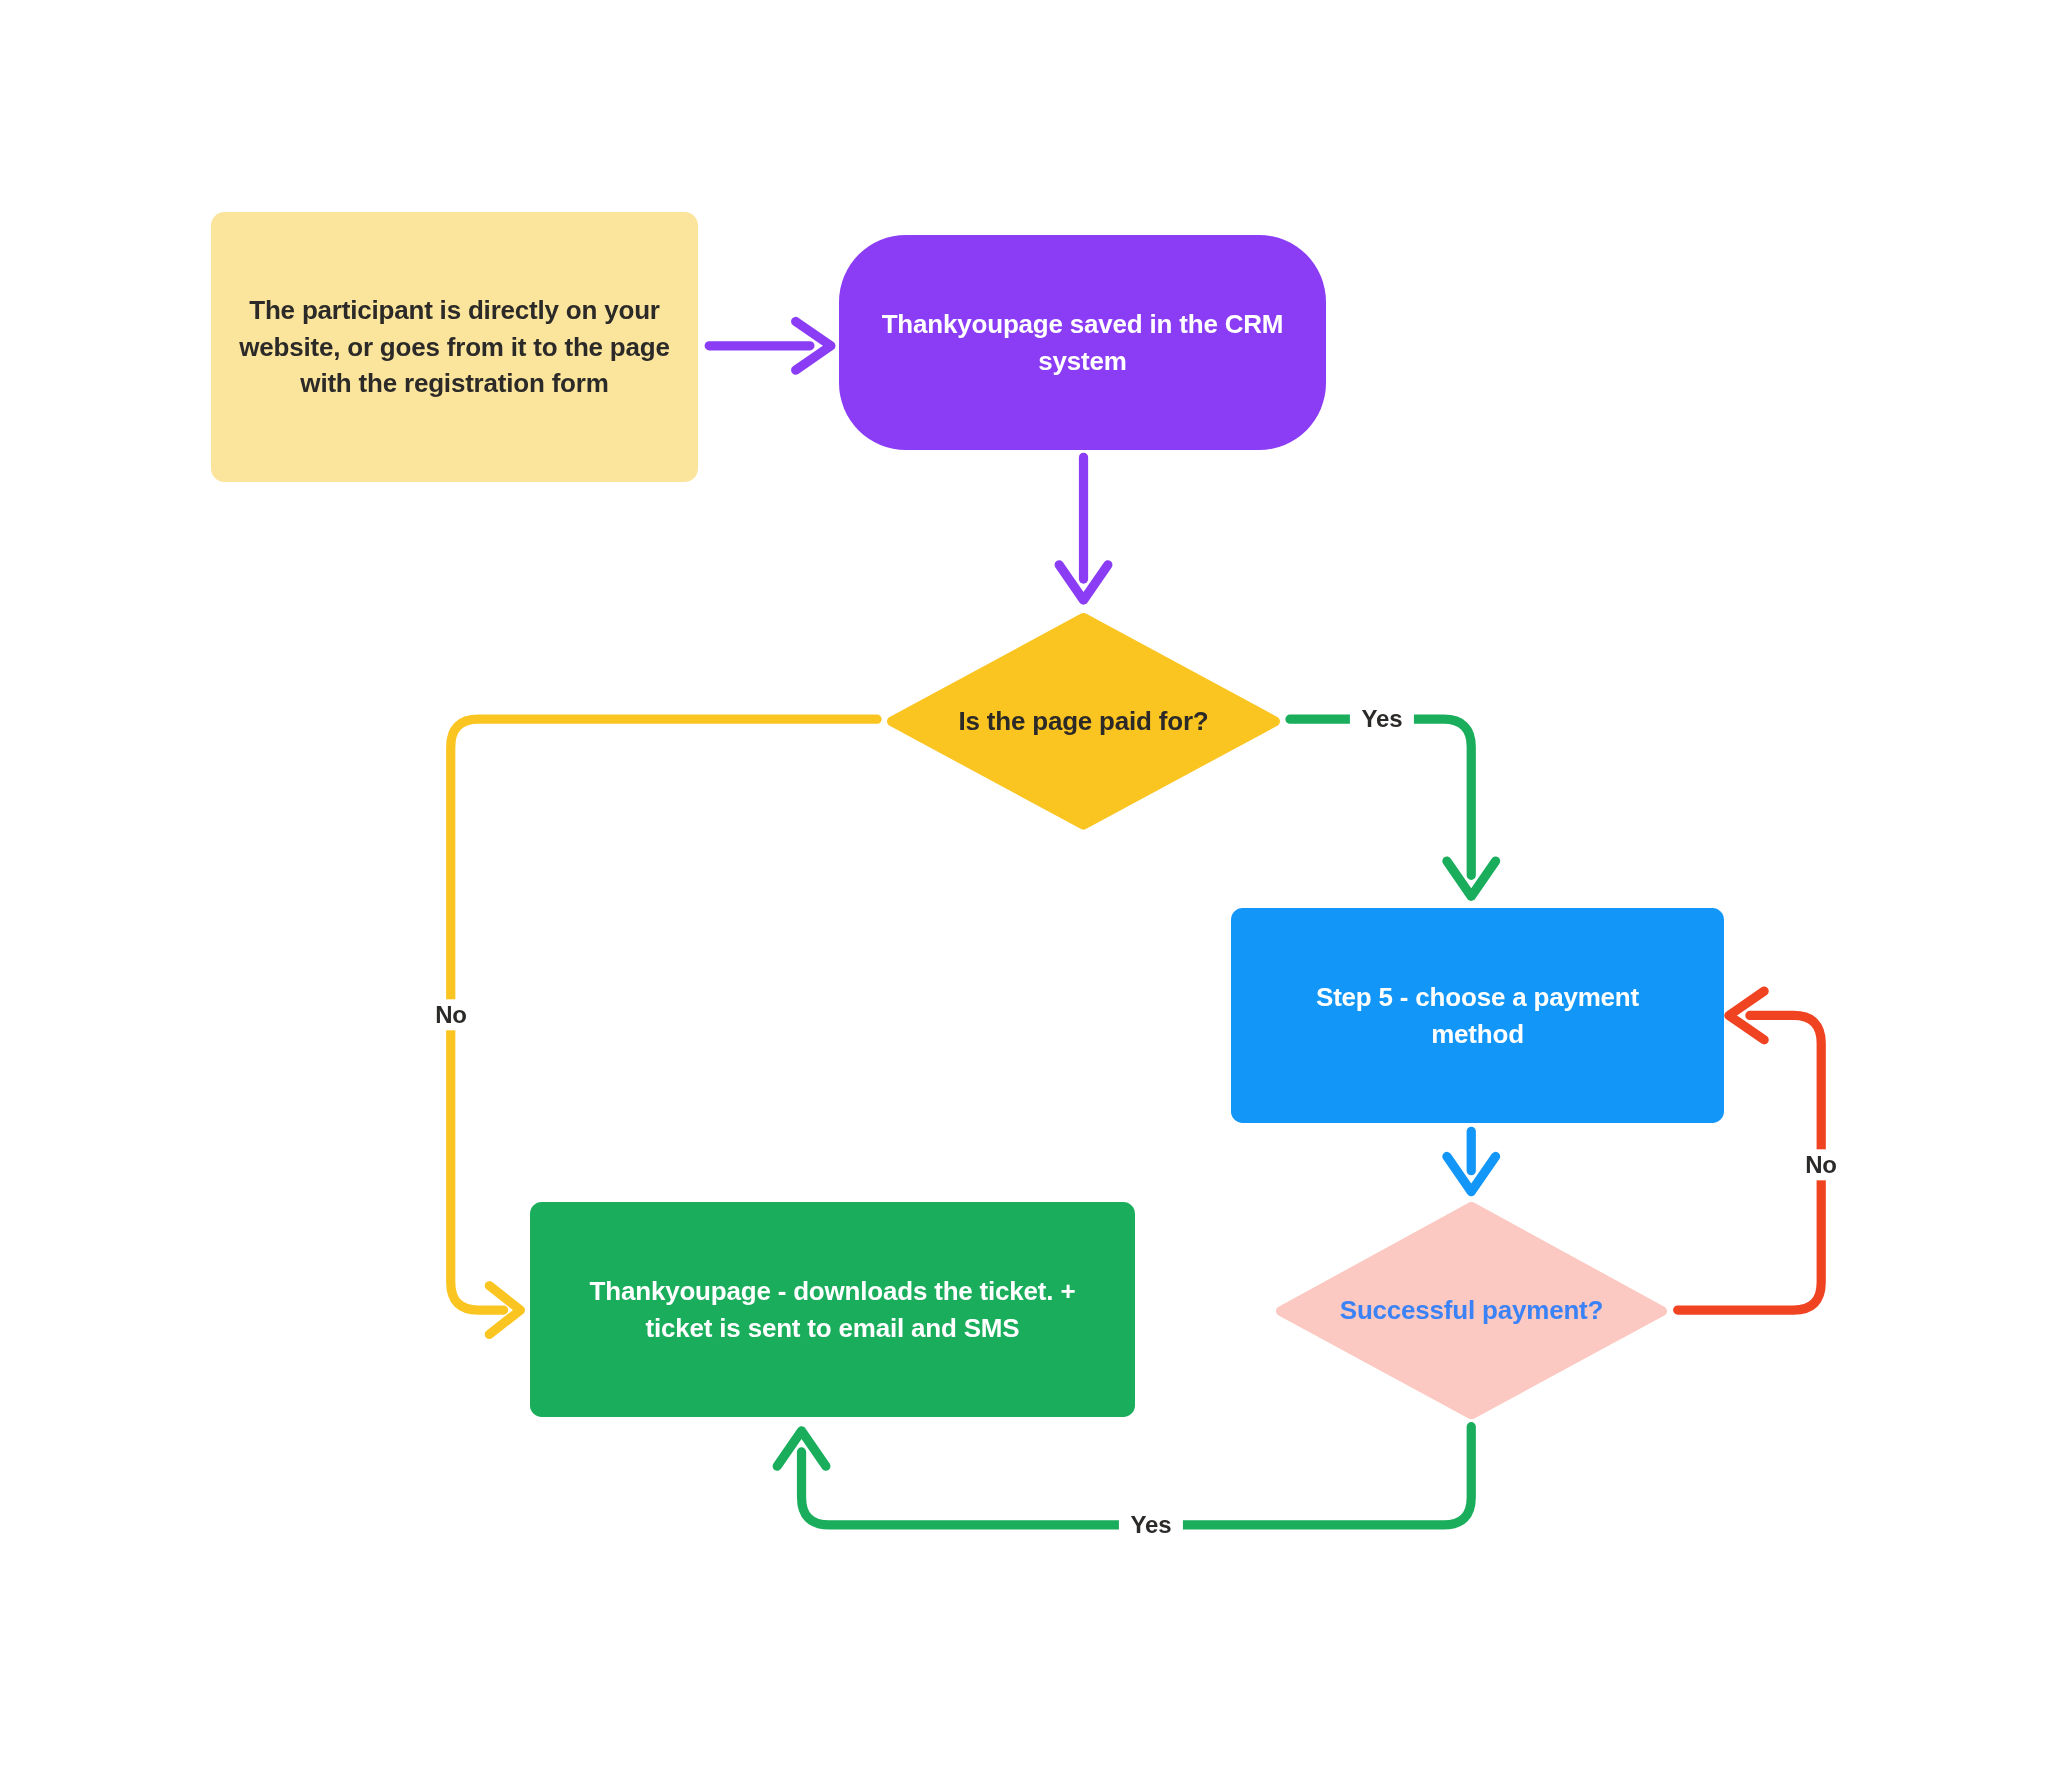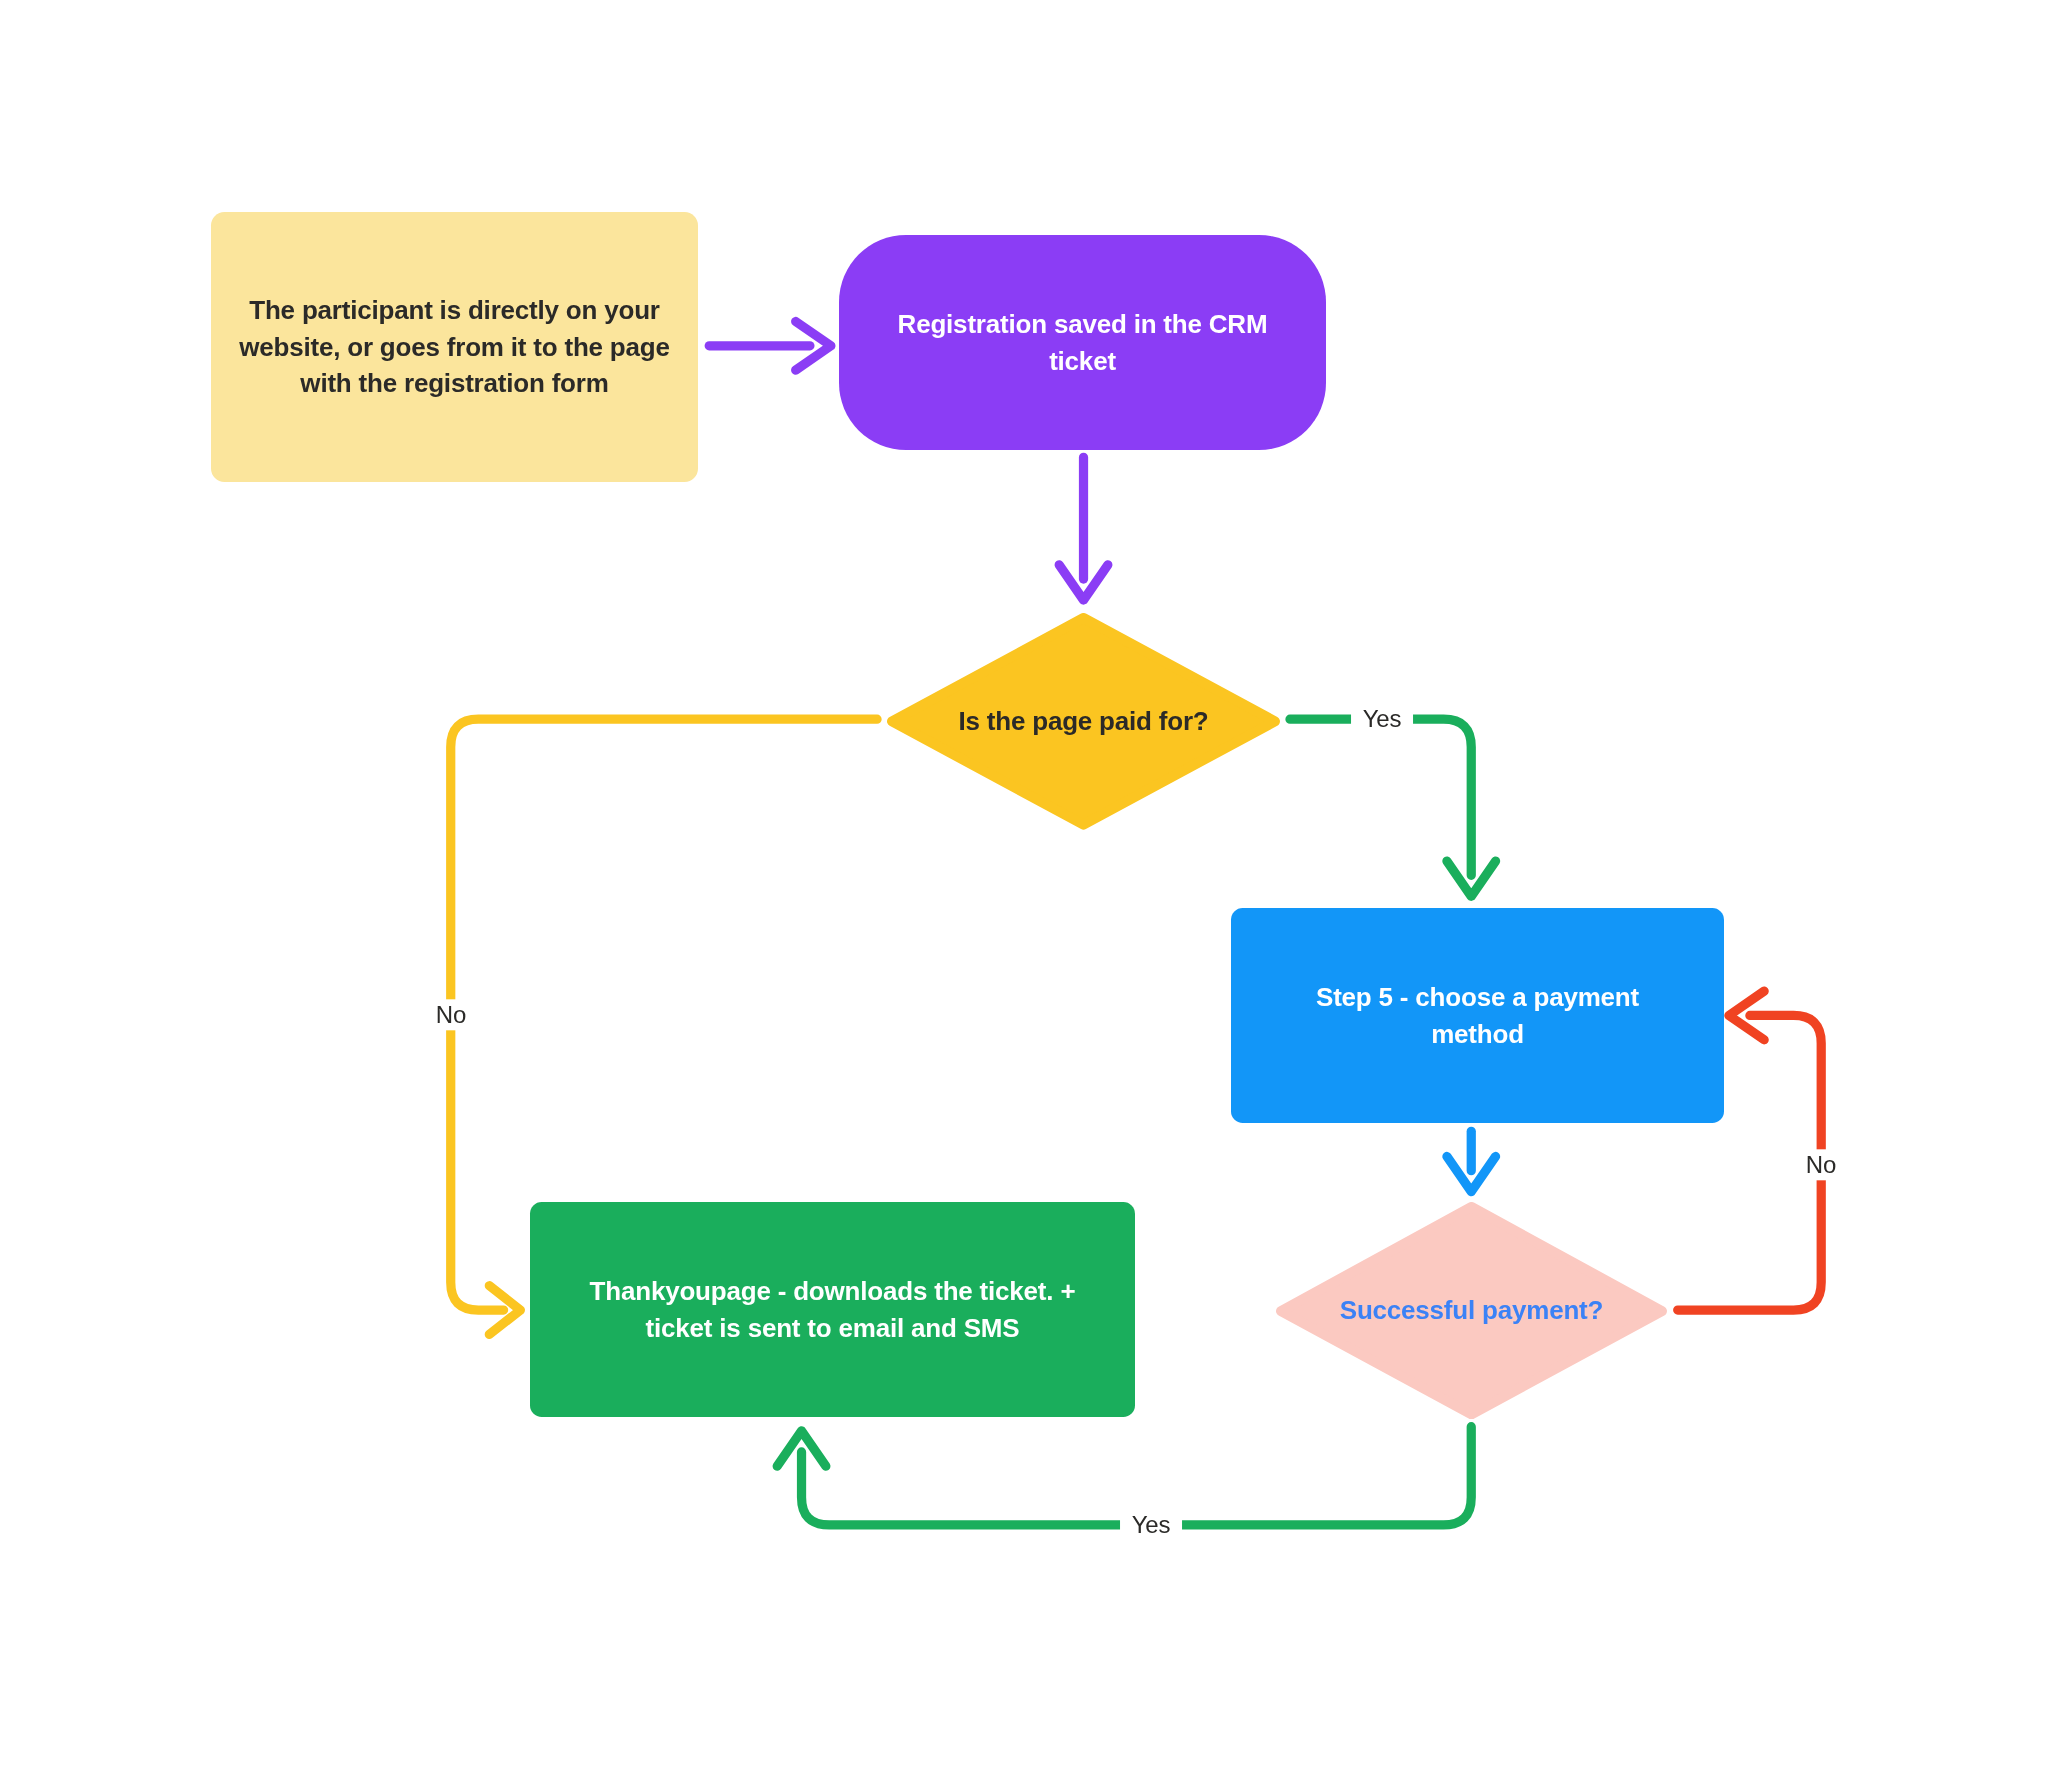--- a/index.html
+++ b/index.html
@@ -96,21 +96,21 @@
     z-index: 0;
   }
   .diamond-label {
     position: relative;
     z-index: 1;
   }
 
   
   .edge-label {
     position: absolute;
-    font-weight: normal;
+    font-weight: bold;
     font-size: 24px;
     color: #2B2A28;
     background: #ffffff;
     padding: 1.7px 11.7px;
     transform: translate(-50%, -50%);
     white-space: nowrap;
     letter-spacing: -0.2px;
     text-align: right;
   }
   #label-no-left   { left: 451px;  top: 1015px; }
@@ -159,21 +159,21 @@
       <path d="M 1753 1700 L 1753 1784 Q 1753 1817 1720 1817 L 988 1817 Q 955 1817 955 1784 L 955 1730" stroke="#1AAE5C" stroke-width="11" fill="none" stroke-linecap="round" stroke-linejoin="round"></path>
       <path d="M 926 1747 L 955 1705 L 984 1747" stroke="#1AAE5C" stroke-width="11" fill="none" stroke-linecap="round" stroke-linejoin="round"></path>
     </g>
   </svg>
 
   <div class="node" id="node-start">
     <span class="node-text">The participant is directly on your website, or goes from it to the page with the registration form</span>
   </div>
 
   <div class="node" id="node-crm">
-    <span class="node-text">Registration saved in the CRM ticket</span>
+    <span class="node-text">Thankyoupage saved in the CRM system</span>
   </div>
 
   <div class="node" id="node-paid">
     <svg class="diamond-shape" viewBox="0 0 468 258" preserveAspectRatio="none" xmlns="http://www.w3.org/2000/svg">
       <path d="M 234 6 L 462 129 L 234 252 L 6 129 Z" fill="#FBC521" stroke="#FBC521" stroke-width="12" stroke-linejoin="round"></path>
     </svg>
     <span class="node-text diamond-label">Is the page paid for?</span>
   </div>
 
   <div class="node" id="node-step2">

